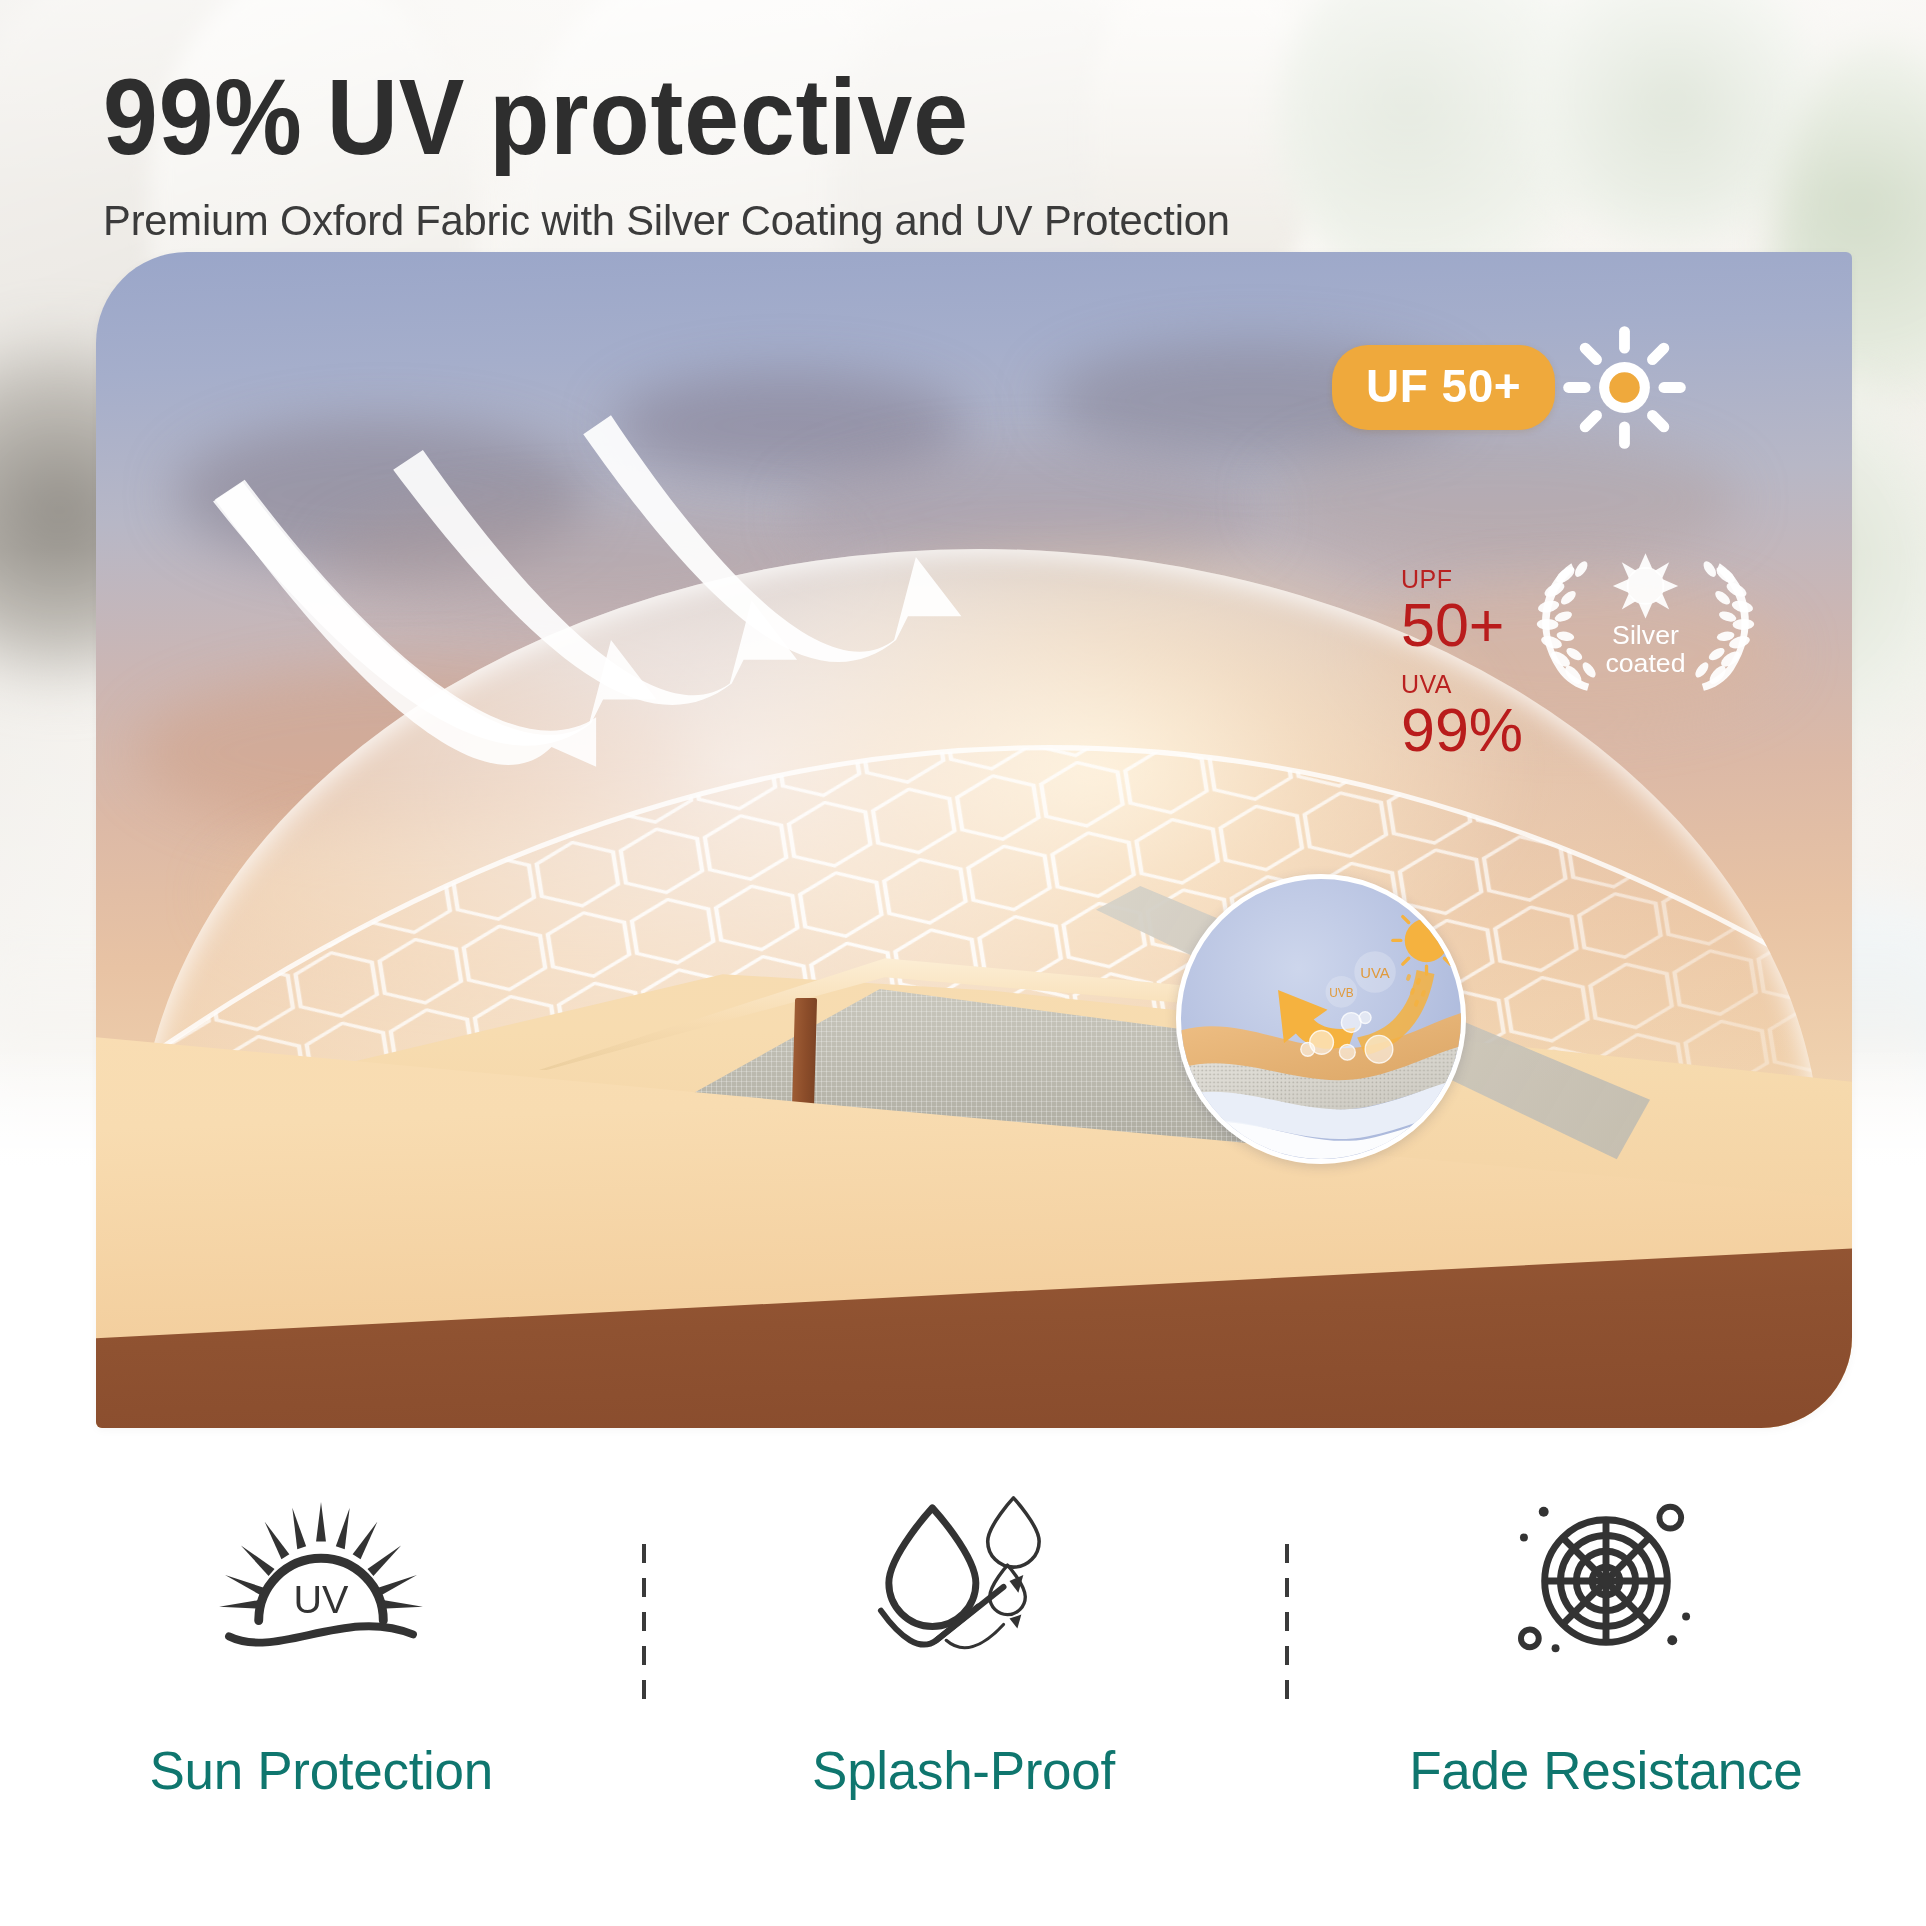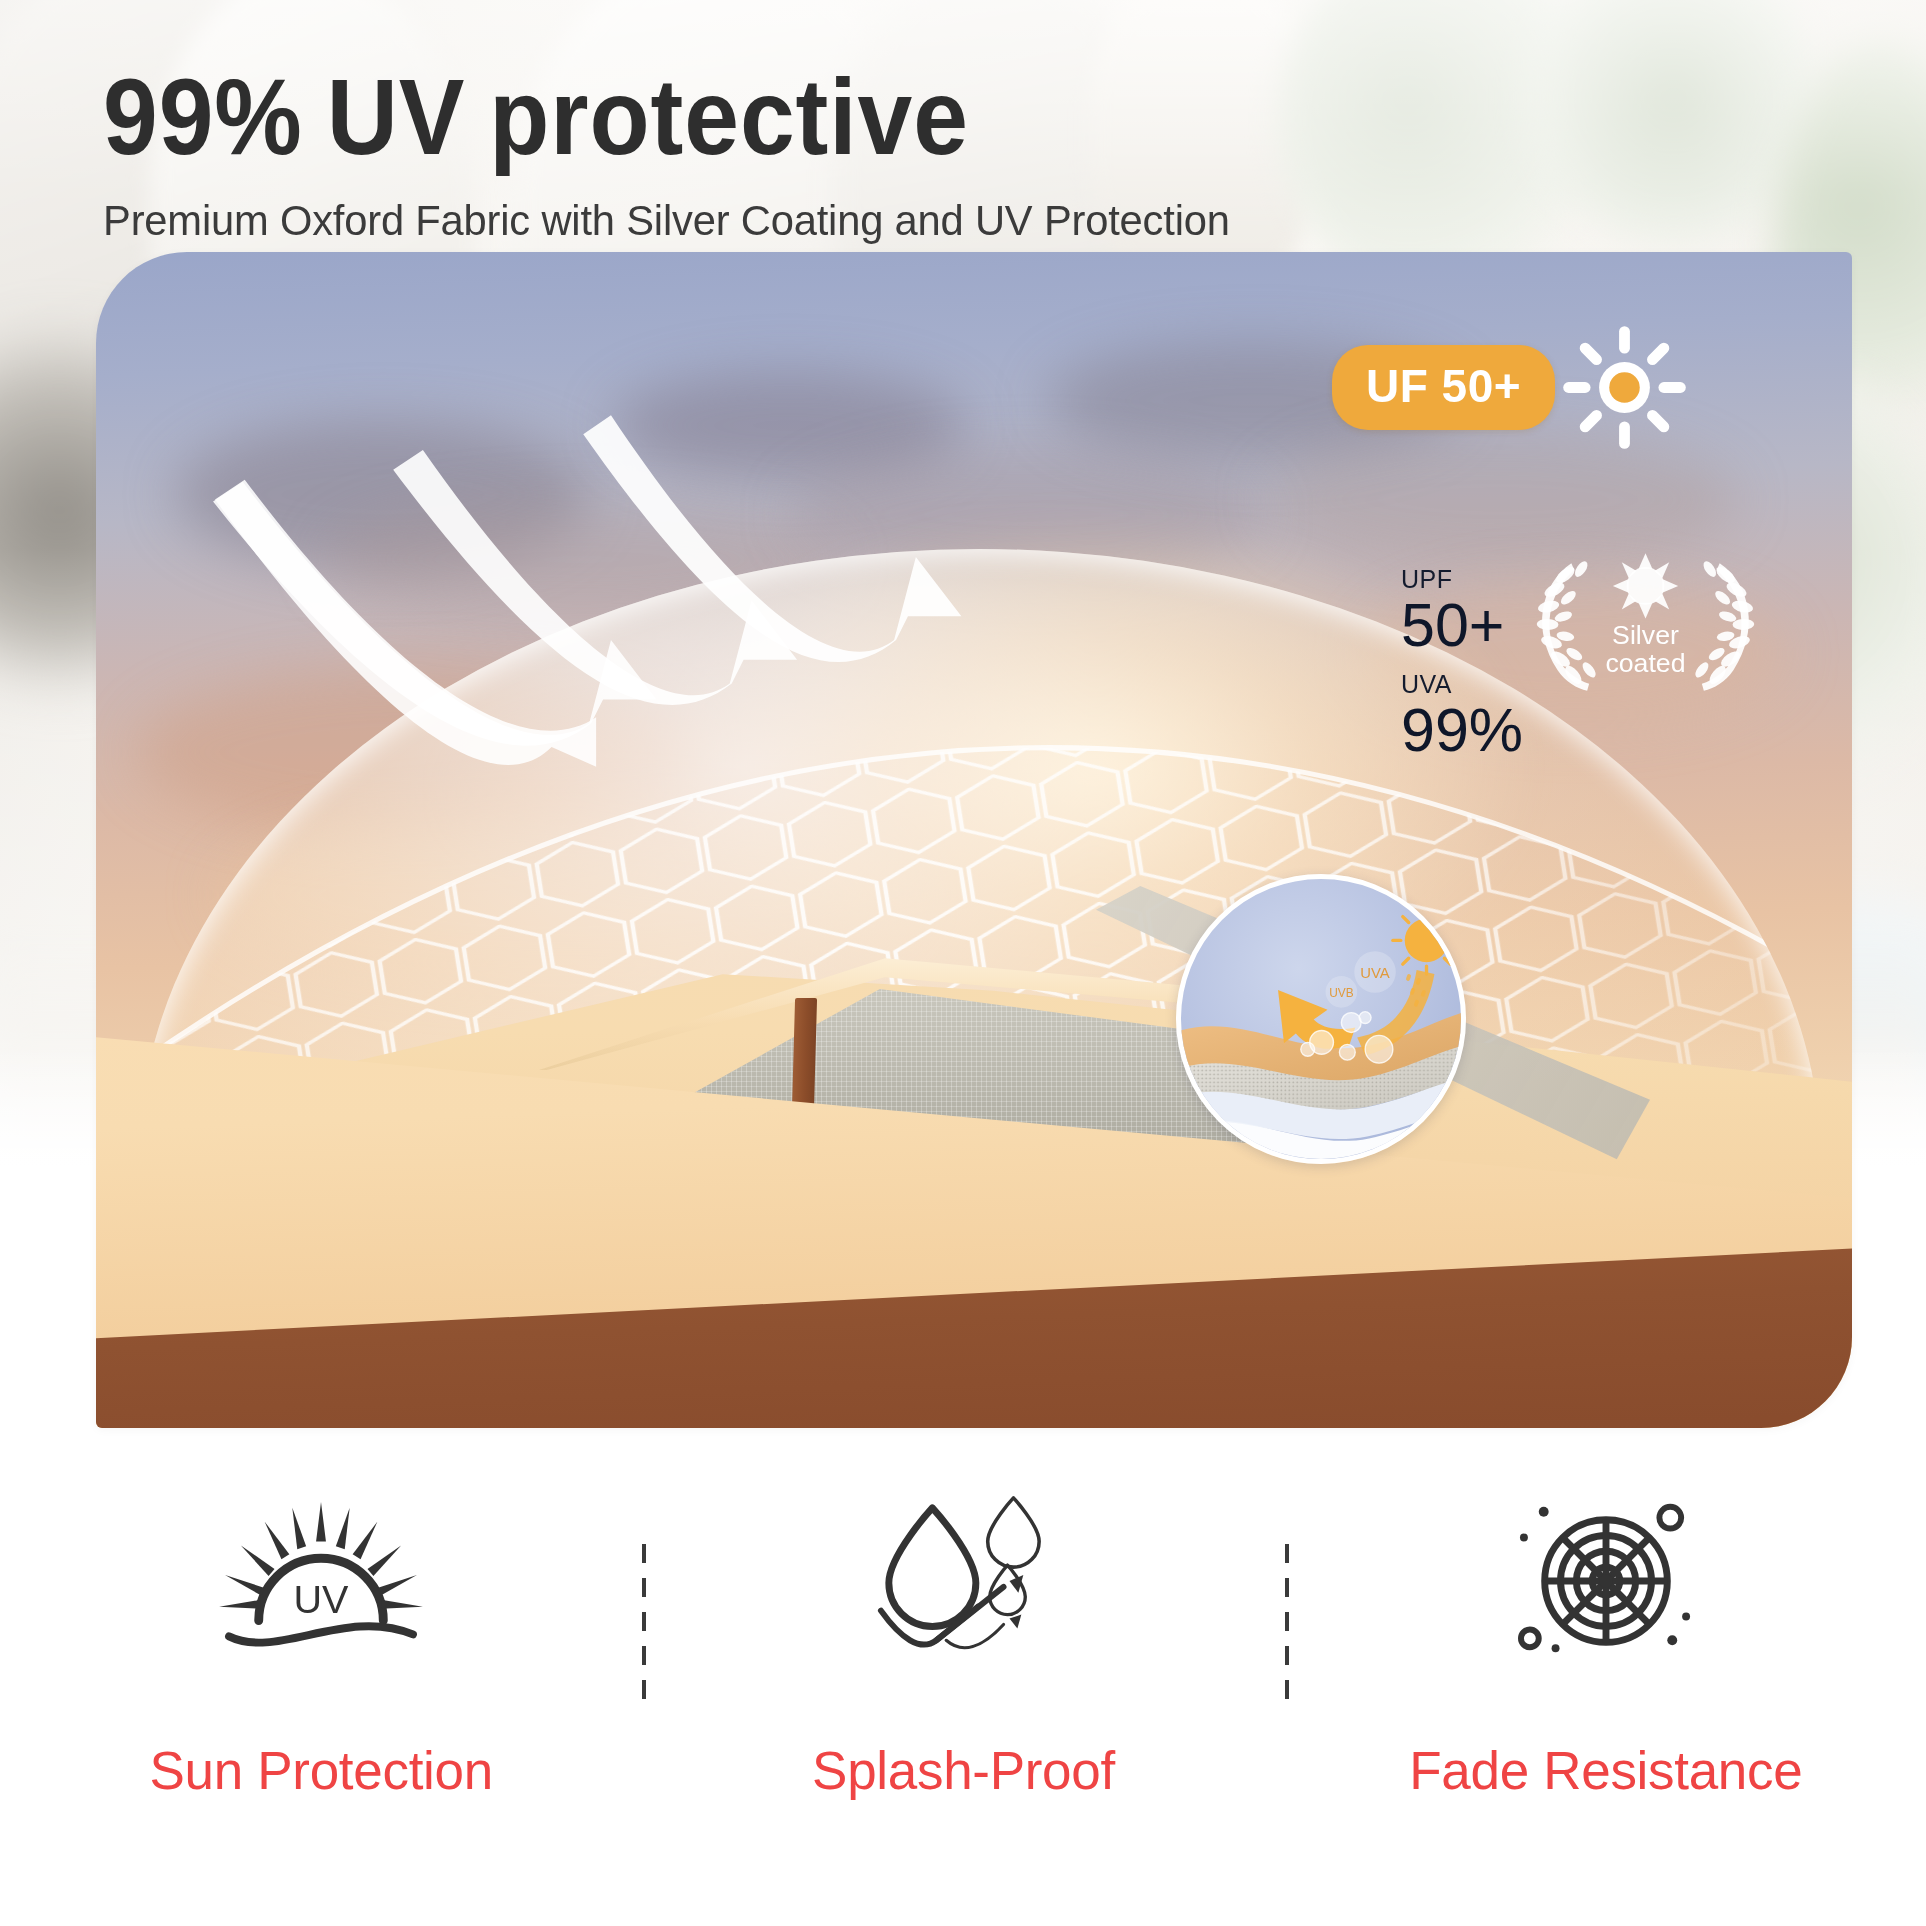--- a/index.html
+++ b/index.html
@@ -190,21 +190,21 @@
   }
   .uf-pill {
     background: #efa93c; color: #ffffff;
     font-size: 46px; font-weight: 700; letter-spacing: 0.5px;
     padding: 14px 34px 17px; border-radius: 36px;
     box-shadow: 0 2px 6px rgba(150,100,20,.18);
   }
   .uf-sun { width: 127px; height: 127px; }
 
   
-  .upf-block { position: absolute; left: 1305px; top: 315px; z-index: 8; color: #0f172a; }
+  .upf-block { position: absolute; left: 1305px; top: 315px; z-index: 8; color: #b91c1c; }
   .upf-row { margin-bottom: 16px; }
   .upf-label { font-size: 25px; font-weight: 400; letter-spacing: 0.5px; opacity: .97; line-height: 1; }
   .upf-value { font-size: 61px; font-weight: 400; line-height: 1.02; margin-top: 2px; }
   .laurel { position: absolute; left: 1416px; top: 293px; width: 267px; height: 149px; z-index: 8; }
 
   
   .inset {
     position: absolute; left: 1080px; top: 622px; width: 290px; height: 290px;
     border-radius: 50%; overflow: hidden; z-index: 9;
     border: 5px solid #ffffff;
@@ -213,21 +213,21 @@
   }
 
   
   .features {
     position: absolute; left: 0; top: 1485px; width: 1927px; height: 442px;
     display: flex; align-items: flex-start; z-index: 6;
   }
   .feature { flex: 1 1 0; display: flex; flex-direction: column; align-items: center; }
   .feat-icon { height: 188px; display: flex; align-items: center; justify-content: center; }
   .feat-label {
-    margin-top: 67px; font-size: 53px; color: #ef4444; font-weight: 400; letter-spacing: -0.3px;
+    margin-top: 67px; font-size: 53px; color: #0f766e; font-weight: 400; letter-spacing: -0.3px;
   }
   .divider { width: 0; align-self: flex-start; margin-top: 59px; }
   .divider .dash {
     width: 4px; height: 162px; margin-top: 0;
     background-image: linear-gradient(#3a3a3a 55%, rgba(255,255,255,0) 0%);
     background-size: 4px 34px; background-repeat: repeat-y;
   }
 </style>
 </head>
 <body>

